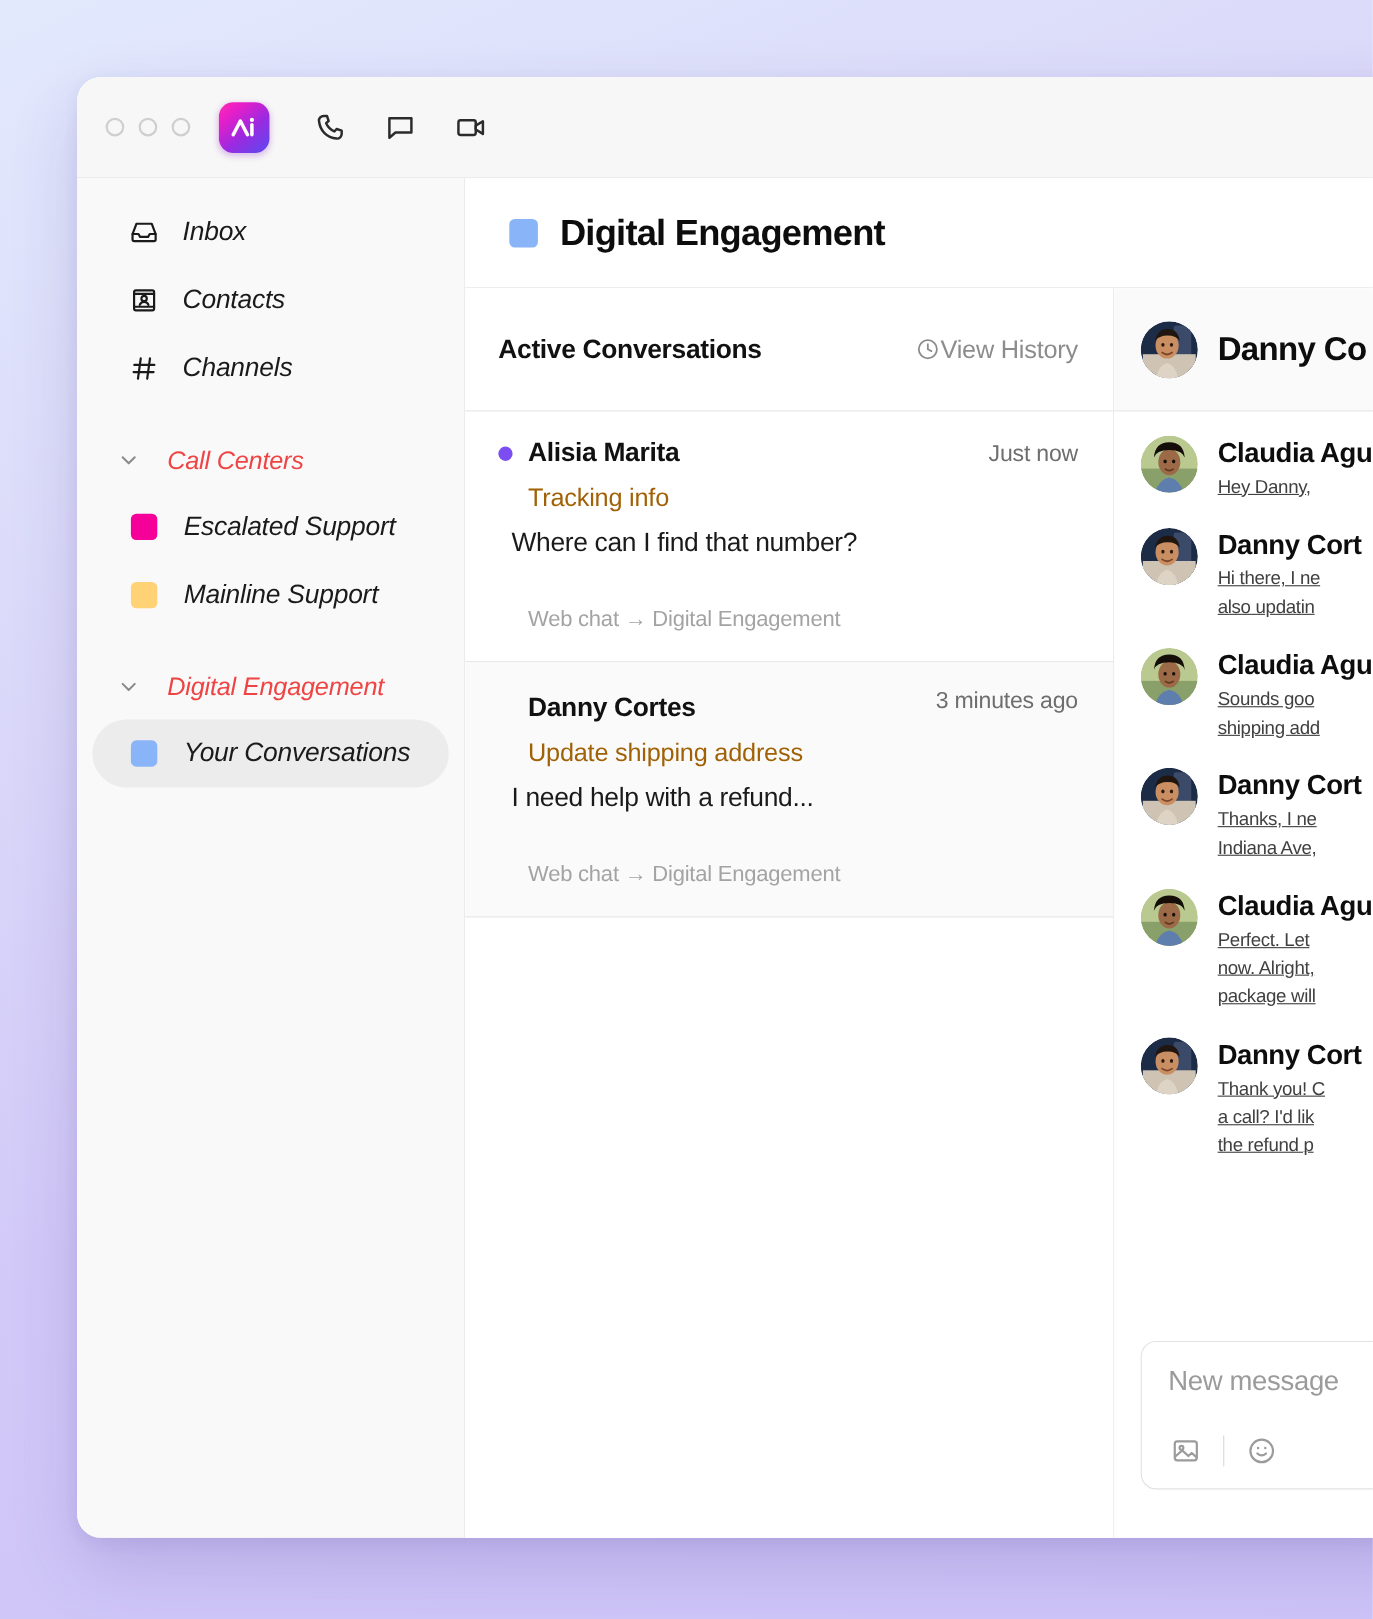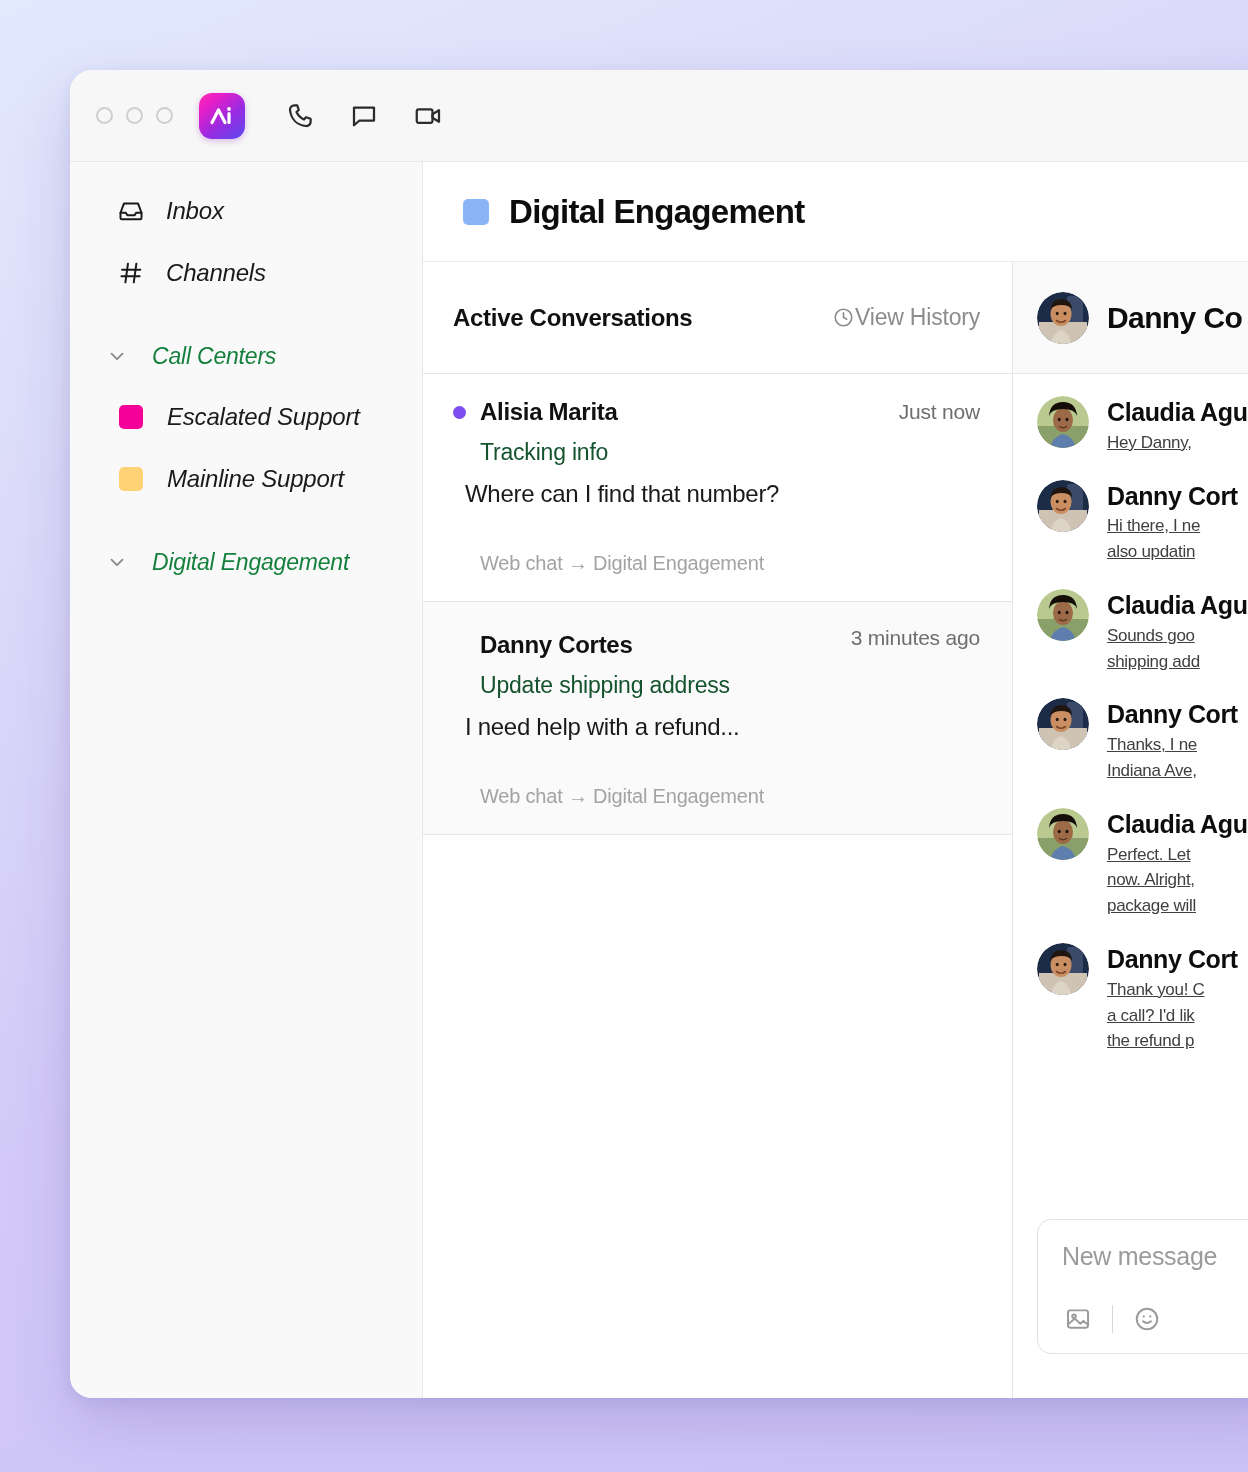--- a/index.html
+++ b/index.html
@@ -133,21 +133,21 @@
   }
   .group-header .chev {
     width: 30px; height: 30px;
     display: flex; align-items: center; justify-content: center;
     margin-right: 20px;
     color: #8a8a8a;
     flex: 0 0 30px;
   }
   .group-label {
     font-size: 23px;
-    color: #15803d;
+    color: #ef4444;
     letter-spacing: -0.2px;
     text-align: center;
   }
 
   
   .content {
     flex: 1 1 auto;
     display: flex;
     flex-direction: column;
     min-width: 0;
@@ -250,21 +250,21 @@
     color: #111111;
     letter-spacing: -0.3px;
   }
   .conv-time {
     font-size: 21px;
     color: #6e6e6e;
     letter-spacing: -0.2px;
   }
   .conv-subject {
     font-size: 23px;
-    color: #14532d;
+    color: #a16207;
     margin-top: 13px;
     margin-left: 27px;
     letter-spacing: -0.2px;
   }
   .conv-preview {
     font-size: 24px;
     color: #1a1a1a;
     margin-top: 14px;
     margin-left: 12px;
     letter-spacing: -0.3px;
@@ -425,20 +425,32 @@
       <div class="nav-item">
         <span class="nav-icon">
           <svg width="28" height="28" viewBox="0 0 24 24" fill="none" stroke="currentColor" stroke-width="1.7" stroke-linecap="round" stroke-linejoin="round">
             <path d="M3 13.5 L6 5.5 h12 l3 8 v4.2 a1.3 1.3 0 0 1 -1.3 1.3 H4.3 A1.3 1.3 0 0 1 3 17.7 Z"></path>
             <path d="M3 13.5 h4.6 l1.3 2.2 h6.2 l1.3 -2.2 H21"></path>
           </svg>
         </span>
         <span class="nav-label">Inbox</span>
       </div>
 
+      <div class="nav-item">
+        <span class="nav-icon">
+          <svg width="28" height="28" viewBox="0 0 24 24" fill="none" stroke="currentColor" stroke-width="1.7" stroke-linecap="round" stroke-linejoin="round">
+            <rect x="4.2" y="4.2" width="15.6" height="15.6" rx="1.4"></rect>
+            <path d="M4.2 7 H19.8"></path>
+            <path d="M4.2 17 H19.8"></path>
+            <circle cx="12" cy="10.6" r="2.1"></circle>
+            <path d="M8.6 15.6 c0.7 -1.7 2 -2.4 3.4 -2.4 s2.7 0.7 3.4 2.4"></path>
+          </svg>
+        </span>
+        <span class="nav-label">Contacts</span>
+      </div>
 
       <div class="nav-item">
         <span class="nav-icon">
           <svg width="28" height="28" viewBox="0 0 24 24" fill="none" stroke="currentColor" stroke-width="1.7" stroke-linecap="round">
             <path d="M9.4 4 L7.2 20"></path>
             <path d="M16.6 4 L14.4 20"></path>
             <path d="M4.4 9.2 H20"></path>
             <path d="M3.8 14.8 H19.4"></path>
           </svg>
         </span>
@@ -466,20 +478,24 @@
 
       <div class="group-header">
         <span class="chev">
           <svg width="22" height="22" viewBox="0 0 24 24" fill="none" stroke="currentColor" stroke-width="2" stroke-linecap="round" stroke-linejoin="round">
             <path d="M6 9.5 L12 15.5 L18 9.5"></path>
           </svg>
         </span>
         <span class="group-label">Digital Engagement</span>
       </div>
 
+      <div class="nav-item selected">
+        <span class="swatch" style="background:#8ab4f8"></span>
+        <span class="nav-label">Your Conversations</span>
+      </div>
     </div>
 
     <div class="content">
 
       <div class="page-header">
         <span class="hdr-swatch"></span>
         <span class="page-title">Digital Engagement</span>
       </div>
 
       <div class="panes">

